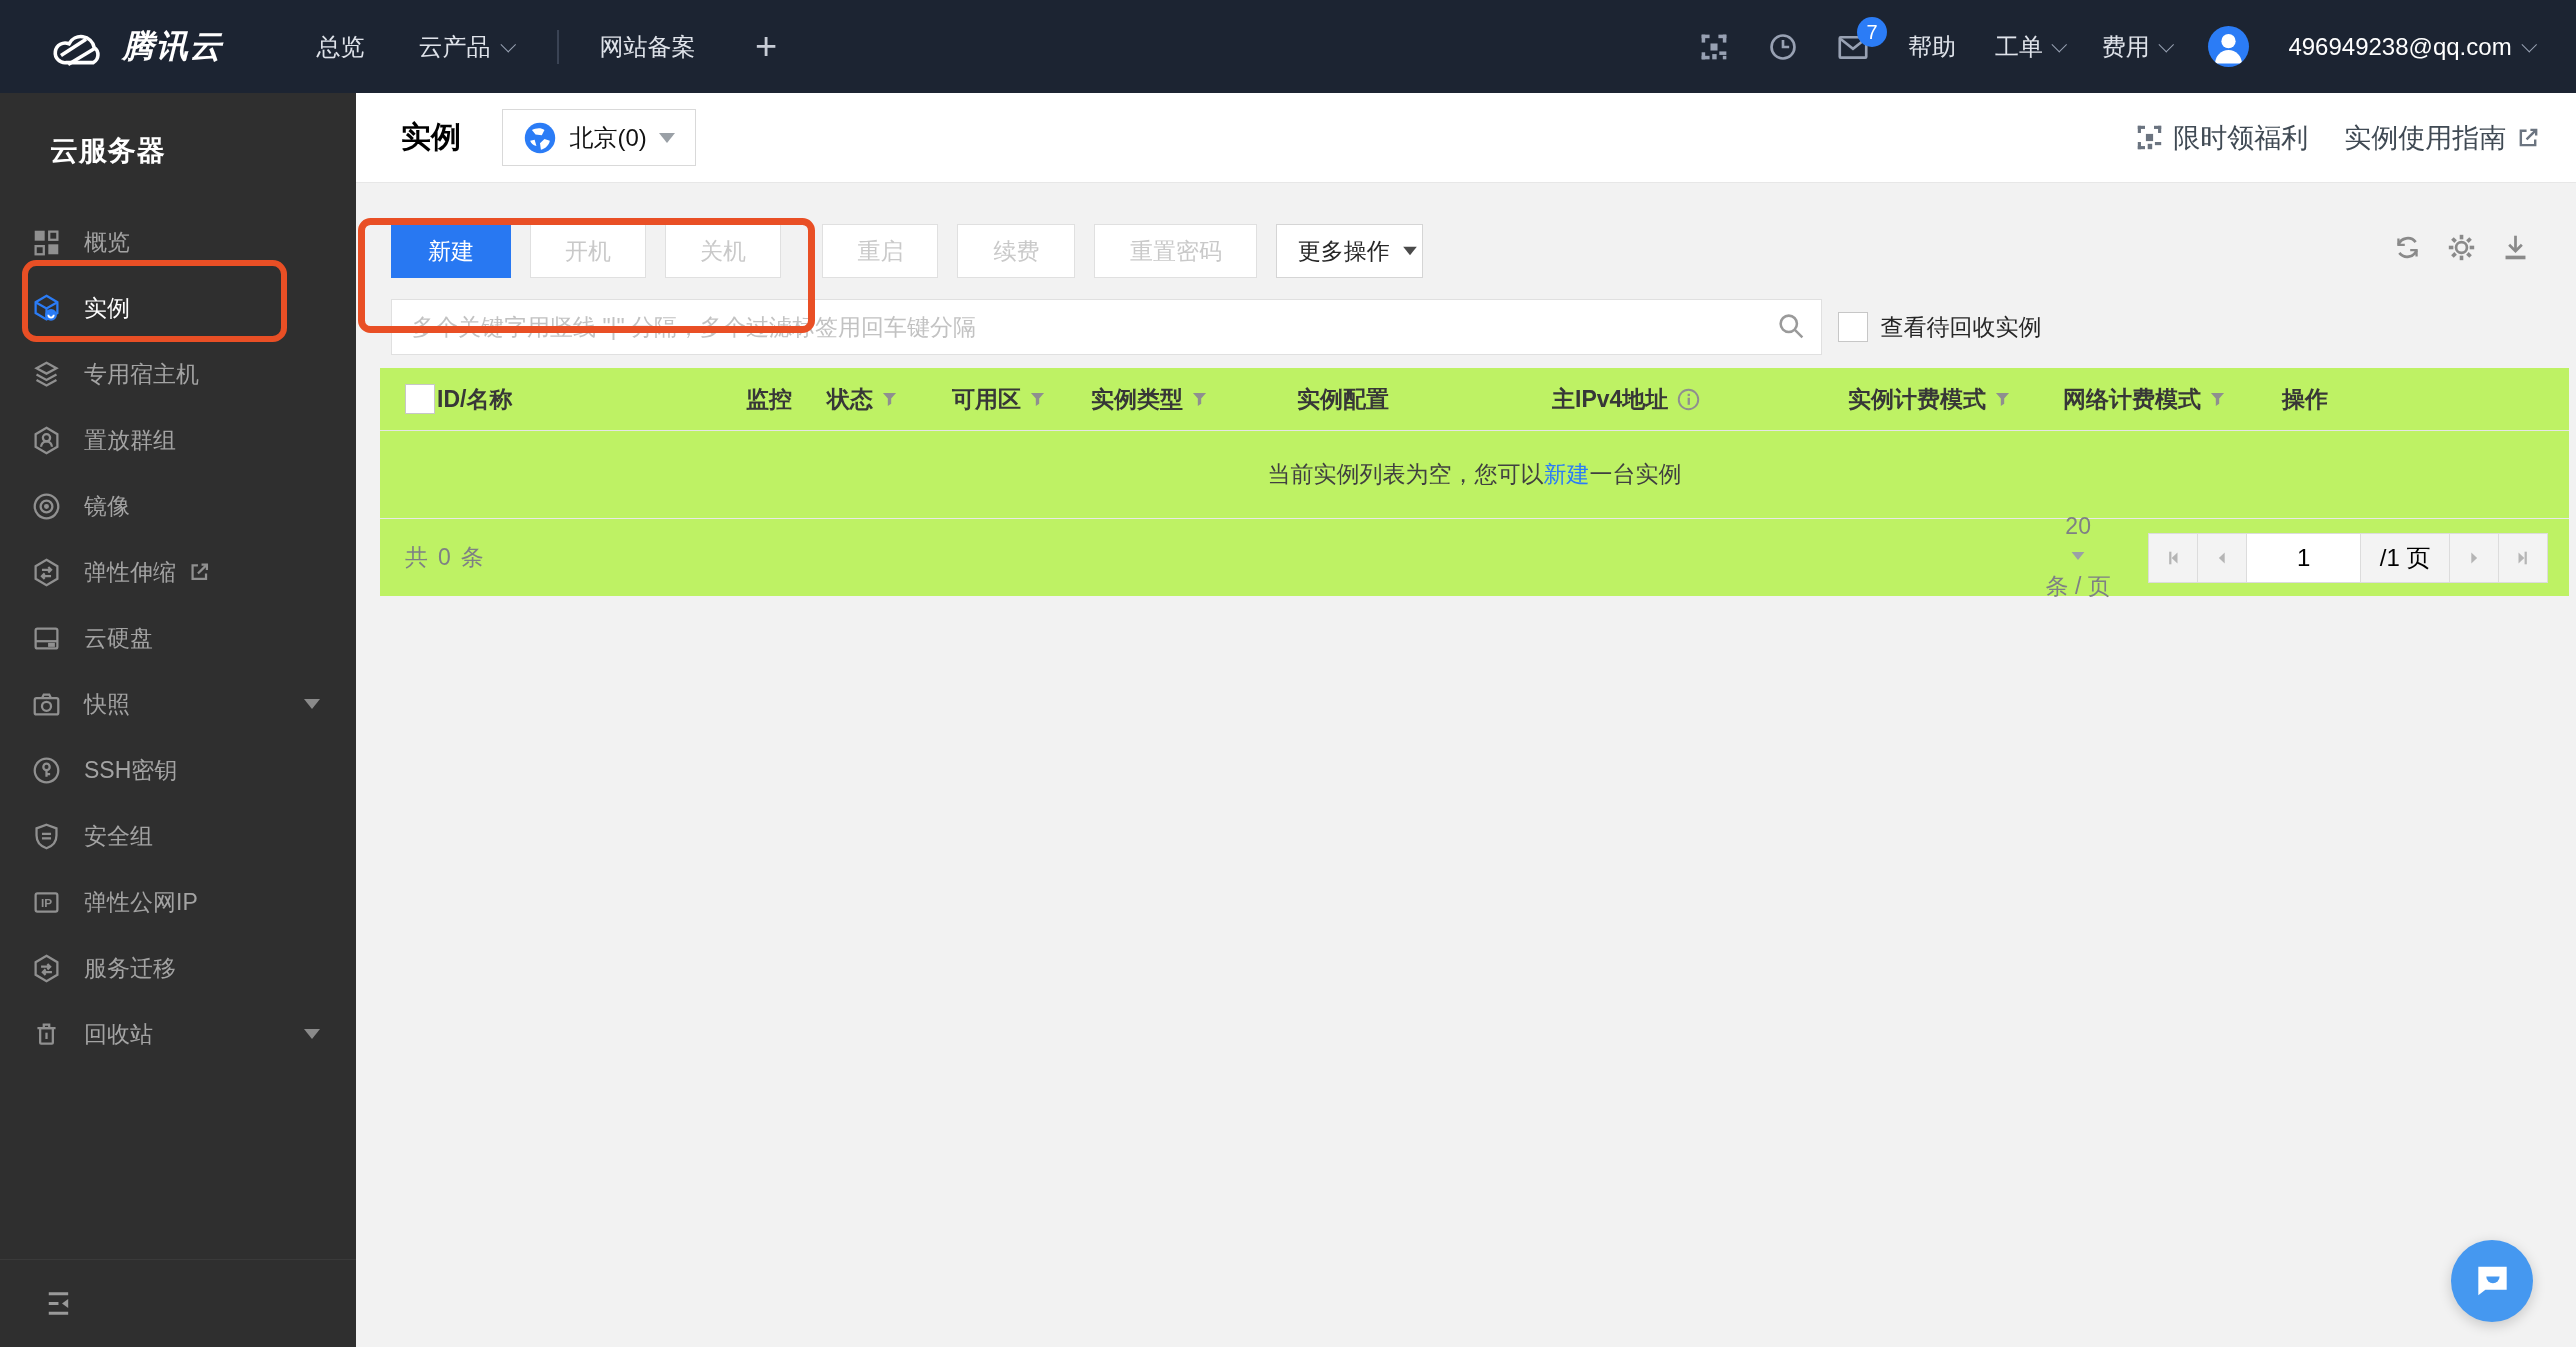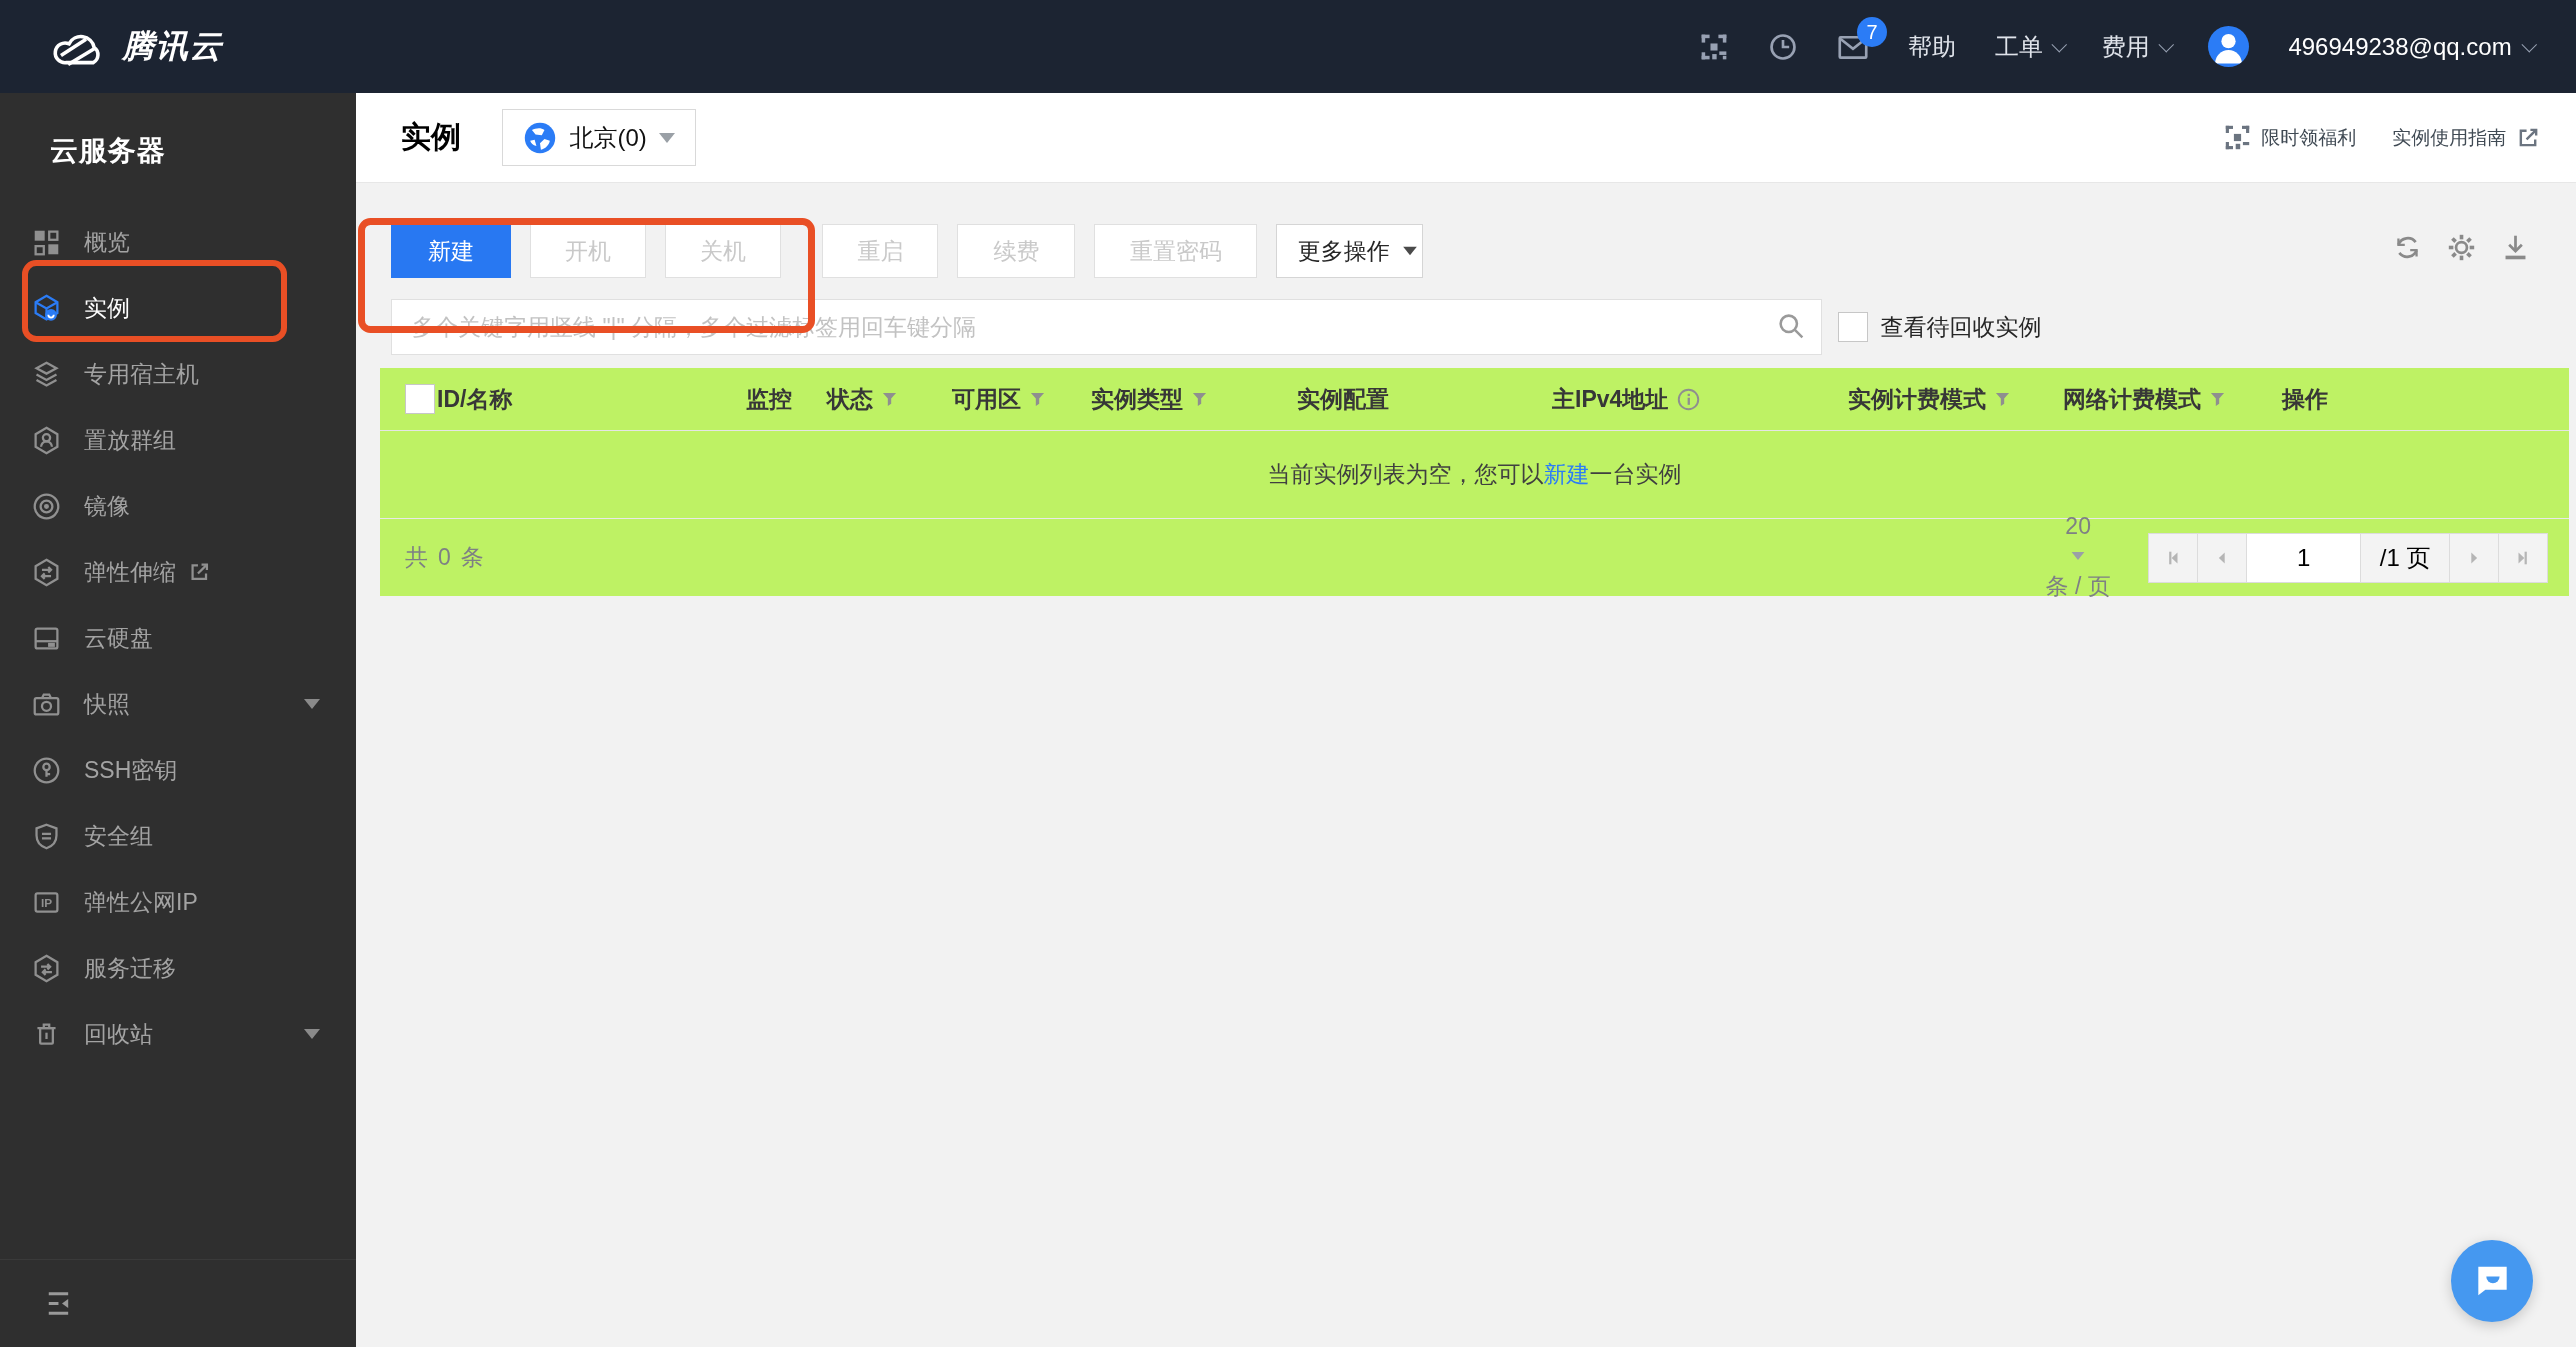--- a/index.html
+++ b/index.html
@@ -42,21 +42,21 @@
 
   
   .main { position:absolute; left:356px; top:93px; right:0; bottom:0; }
   .page-header { height:90px; background:#fff; border-bottom:0.9px solid #e7e7e7; display:flex; align-items:center; padding:0 36px 0 45px; }
   .page-title { font-size:30px; font-weight:bold; color:#000; margin-right:41px; }
   .region-select { height:57px; border:0.9px solid #d9d9d9; background:#fff; display:flex; align-items:center;
     padding:0 20px; gap:12.5px; cursor:pointer; }
   .region-label { font-size:24px; color:#111; }
   .tri-down { width:0; height:0; border-left:8px solid transparent; border-right:8px solid transparent; border-top:10px solid #9aa0a6; }
   .header-links { margin-left:auto; display:flex; align-items:center; gap:36px; }
-  .hlink { display:flex; align-items:center; gap:10.7px; font-size:19px; color:#404a54; cursor:pointer; }
+  .hlink { display:flex; align-items:center; gap:10.7px; font-size:27px; color:#404a54; cursor:pointer; }
 
   .content { position:absolute; left:0; right:0; top:90px; bottom:0; }
   .btn-row { position:absolute; left:35px; top:41px; display:flex; gap:19px; }
   .btn { height:54px; font-size:23px; display:flex; align-items:center; justify-content:center;
     background:#fff; border:0.9px solid #e0e0e0; color:#c9c9c9; cursor:pointer; }
   .btn.primary { background:#2878f2; border-color:#2878f2; color:#fff; }
   .btn.enabled { color:#262626; border-color:#d5d5d5;padding-left:16px; }
   .btn .tri-down { border-top-color:#4a4a4a; margin-left:12.5px; transform:scale(.85); }
   .w134{width:120px} .w130{width:116px} .w132{width:118px} .w182{width:163px} .w164{width:147px}
   .btn-restart { margin-left:22.4px; }
@@ -113,20 +113,34 @@
 <div class="topbar">
   <div class="logo">
     <span>
       <svg width="56" height="43" viewBox="0 0 62 48" fill="none" stroke="#fff" stroke-width="4">
         <path d="M18 42 a11 11 0 1 1 3-21 a15 15 0 0 1 28 4 a10 10 0 0 1-1 17 z"></path>
         <path d="M12 34 L40 16"></path>
         <path d="M20 44 L50 26"></path>
       </svg>
     </span>
     <span class="logo-text">腾讯云</span>
+  </div>
+  <div class="top-nav">
+    <span class="top-nav-item">
+        <span>总览</span>
+      </span>
+    <span class="top-nav-item">
+      <span>云产品</span>
+        <span class="chev"></span>
+    </span>
+    <span class="v-divider"></span>
+    <span class="top-nav-item">
+        <span>网站备案</span>
+      </span>
+    <span class="plus">+</span>
   </div>
   <div class="top-right">
     <span class="top-icon">
       <svg width="30" height="30" viewBox="0 0 34 34" fill="#98a1b3">
         <rect x="3" y="3" width="9" height="4"></rect>
           <rect x="3" y="3" width="4" height="9"></rect>
         <rect x="22" y="3" width="9" height="4"></rect>
           <rect x="27" y="3" width="4" height="9"></rect>
         <rect x="3" y="23" width="4" height="8"></rect>
           <rect x="3" y="27" width="9" height="4"></rect>

